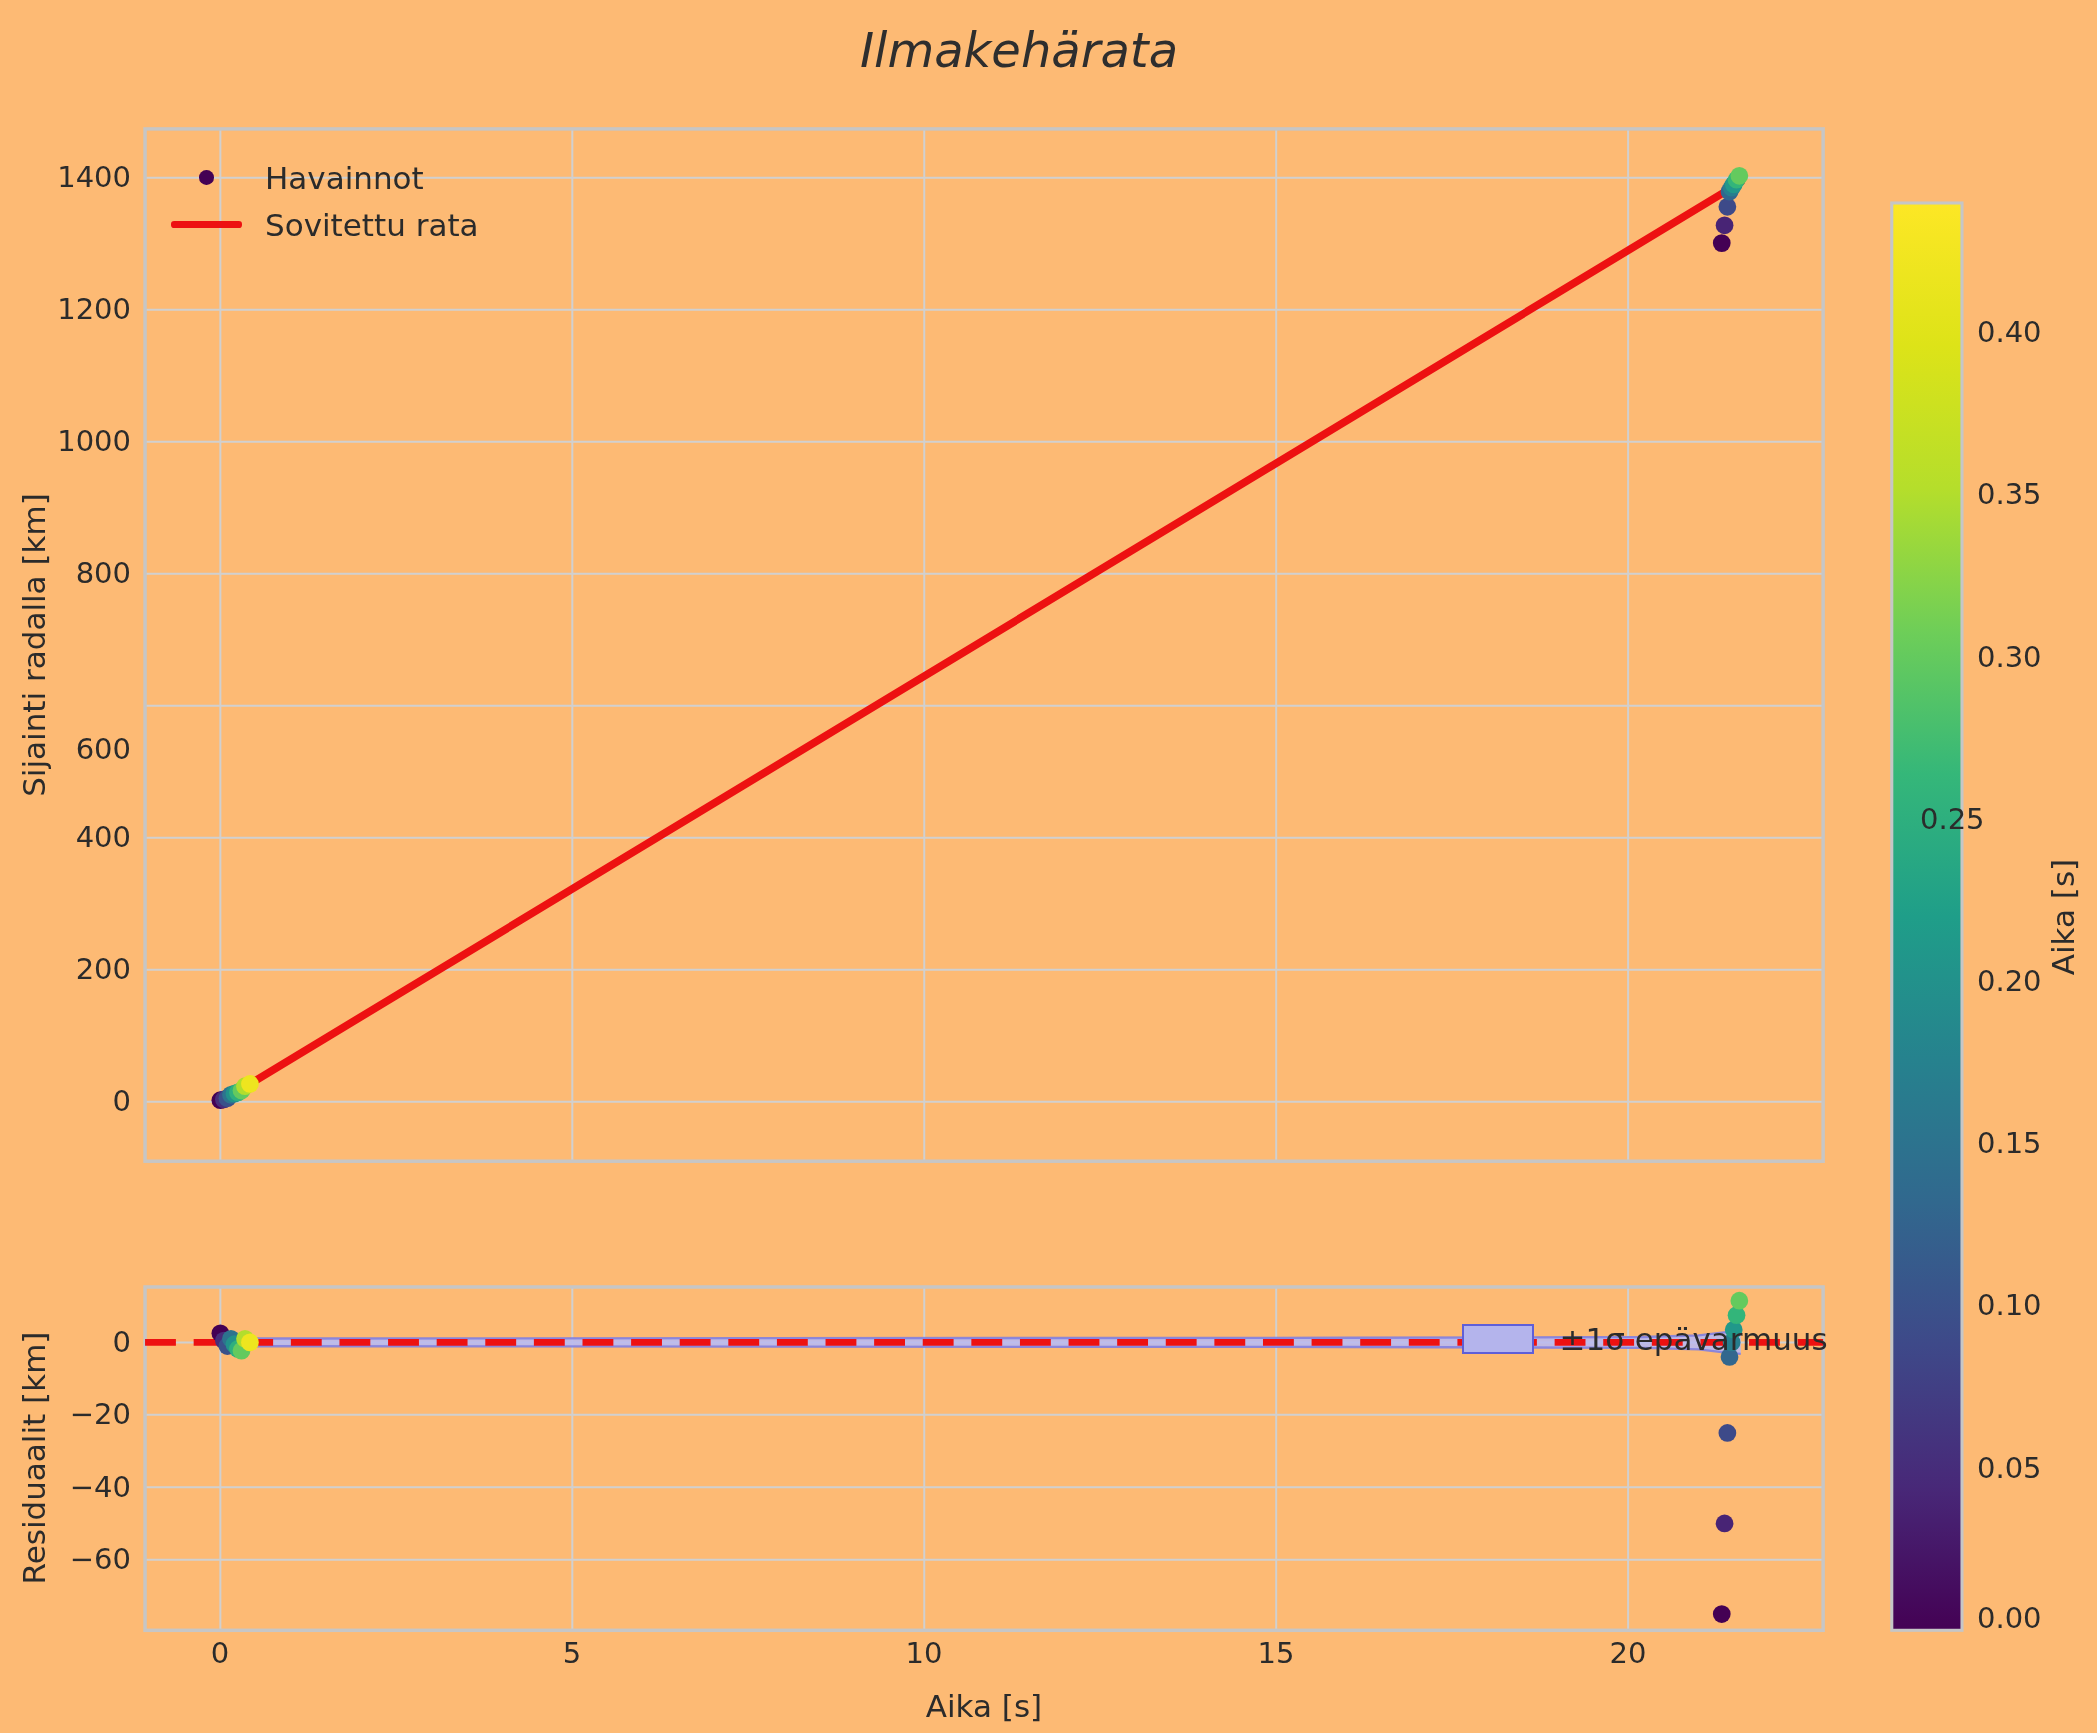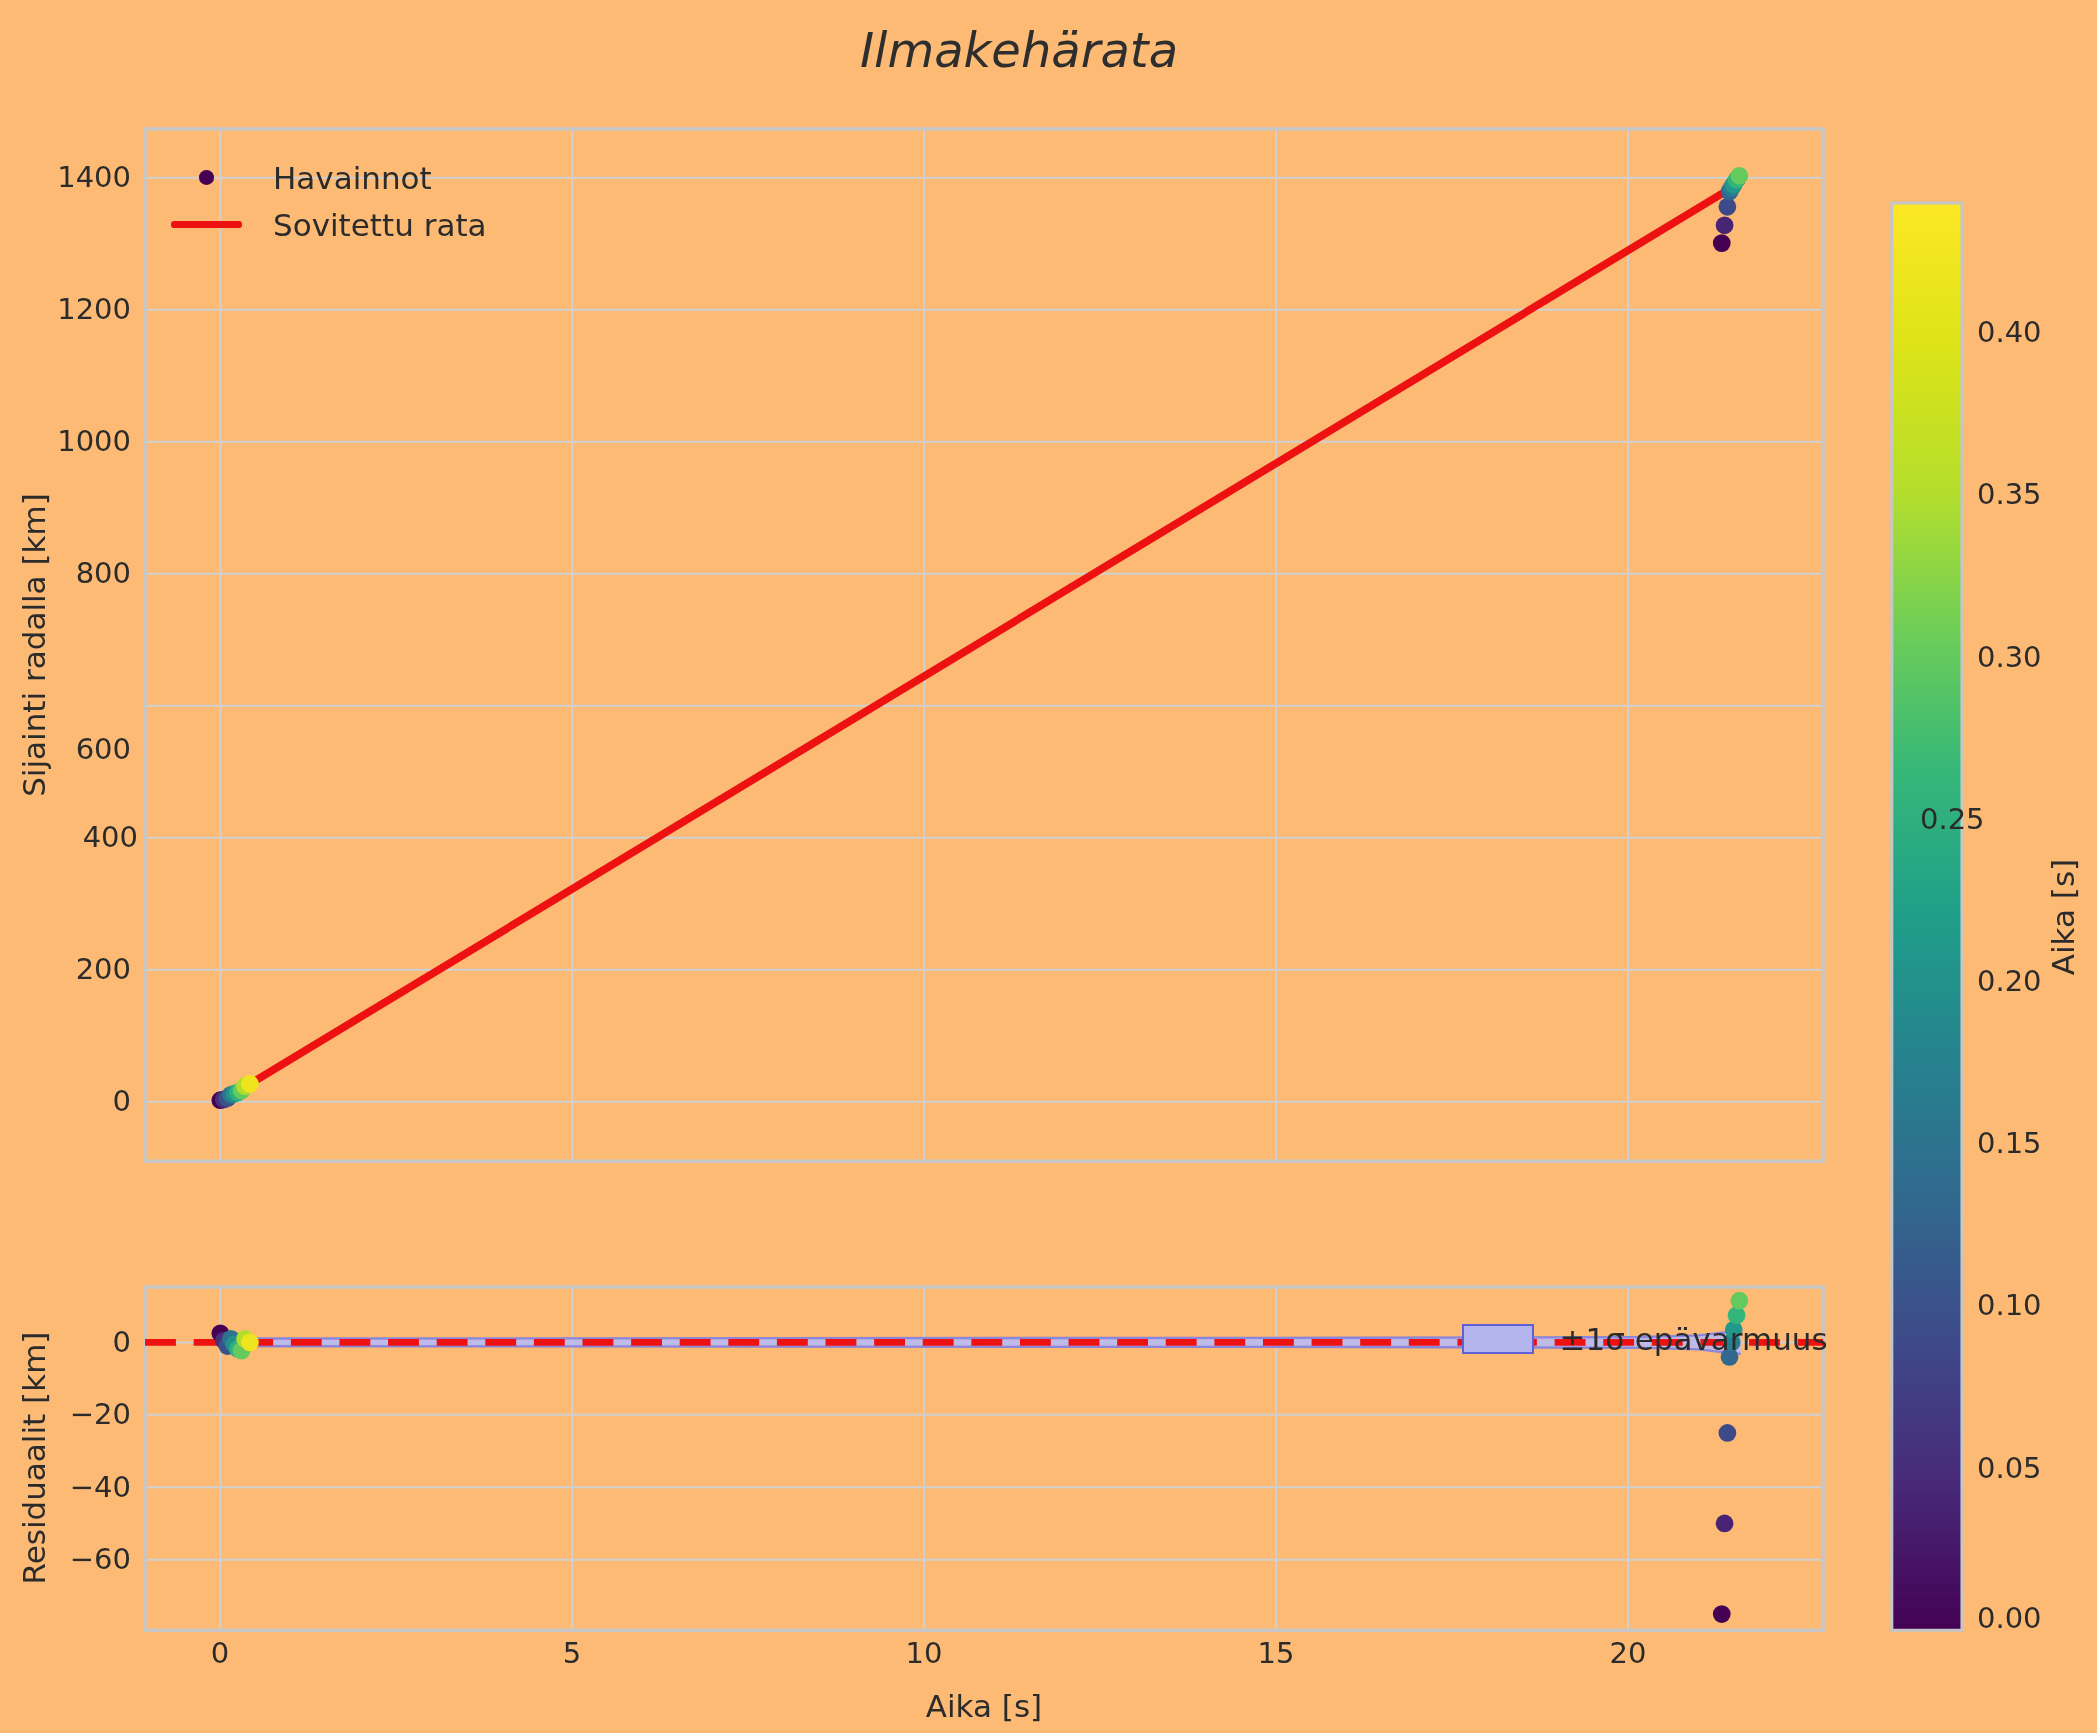--- a/index.html
+++ b/index.html
@@ -15,21 +15,21 @@
   .cblab{left:2063px;top:917px;transform:translate(-50%,-50%) rotate(-90deg);}
   .tick{position:absolute;font-size:29px;line-height:1;color:#2b2b2b;white-space:nowrap;}
   .ytick{width:131px;text-align:right;}
   .xtick{transform:translateX(-50%);}
   .cbtick{text-align:left;}
   .legend{position:absolute;left:171px;top:154px;}
   .legend .row{display:flex;align-items:center;height:47px;}
   .legend .marker-box{width:71px;display:flex;align-items:center;justify-content:center;flex:0 0 71px;}
   .legend .dot{width:14.7px;height:14.7px;border-radius:50%;}
   .legend .lineswatch{width:71px;height:7px;border-radius:3.1px;}
-  .legend .ltext{margin-left:31px;font-size:31px;white-space:nowrap;}
+  .legend .ltext{margin-left:23px;font-size:31px;white-space:nowrap;}
   .bandlegend{position:absolute;left:1462px;top:1321px;display:flex;align-items:center;}
   .bandlegend .patch{width:68px;height:26px;flex:0 0 68px;}
   .bandlegend .btext{margin-left:25.5px;font-size:31px;white-space:nowrap;}
 </style>
 </head>
 <body>
 
 <div class="fig">
   <svg class="plot" id="plot-svg" width="2097" height="1733" viewBox="0 0 2718 2246">
       <line x1="285.6195469798658" x2="285.6195469798658" y1="167" y2="1505" stroke="#d0d0d0" stroke-width="2.6"></line>
@@ -136,21 +136,21 @@
   </div>
 
   <div class="bandlegend">
     <div class="patch" id="band-patch" style="background: rgb(180, 180, 236); border: 2.3px solid rgb(95, 95, 216);"></div>
     <div class="btext">±1σ epävarmuus</div>
   </div>
 
   <div id="tick-layer">
       <span class="tick ytick" style="left: 0px; top: 1087px; width: 131px;">0</span>
       <span class="tick ytick" style="left: 0px; top: 955px; width: 131px;">200</span>
-      <span class="tick ytick" style="left: 0px; top: 823px; width: 131px; margin-left: 7px;">400</span>
+      <span class="tick ytick" style="left: 0px; top: 823px; width: 131px;">400</span>
       <span class="tick ytick" style="left: 0px; top: 691px; width: 131px; margin-top: 44px;">600</span>
       <span class="tick ytick" style="left: 0px; top: 559px; width: 131px;">800</span>
       <span class="tick ytick" style="left: 0px; top: 427px; width: 131px;">1000</span>
       <span class="tick ytick" style="left: 0px; top: 295px; width: 131px;">1200</span>
       <span class="tick ytick" style="left: 0px; top: 163px; width: 131px;">1400</span>
       <span class="tick ytick" style="left: 0px; top: 1328px; width: 131px;">0</span>
       <span class="tick ytick" style="left: 0px; top: 1400px; width: 131px;">−20</span>
       <span class="tick ytick" style="left: 0px; top: 1473px; width: 131px;">−40</span>
       <span class="tick ytick" style="left: 0px; top: 1545px; width: 131px;">−60</span>
       <span class="tick xtick" style="left: 220px; top: 1639px;">0</span>

